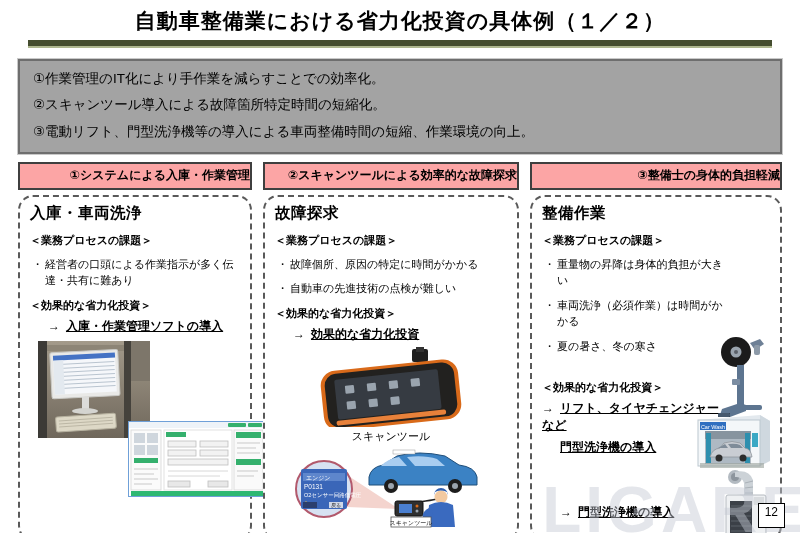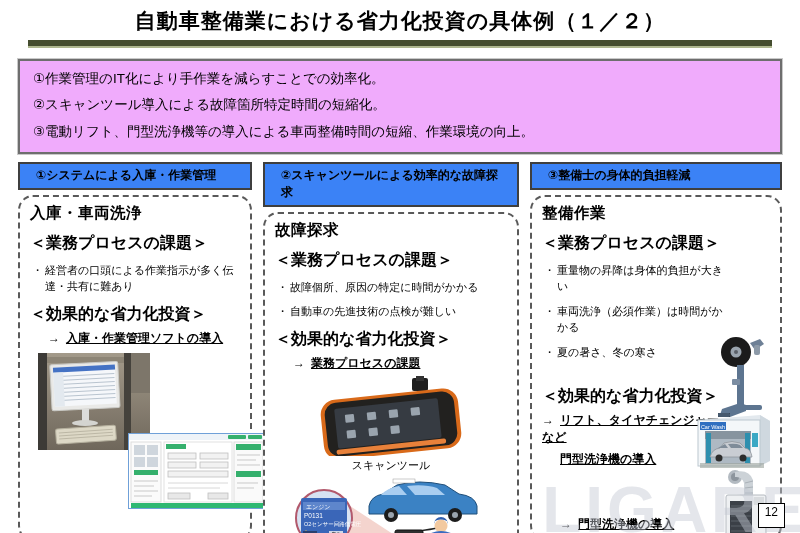--- a/index.html
+++ b/index.html
@@ -9,39 +9,39 @@
   }
   
   .title{
     margin:0;padding-top:7px;text-align:center;
     font-size:21px;font-weight:bold;letter-spacing:1px;
   }
   .title-rule{margin:5px 28px 0;height:6px;background:#454d2f;border-bottom:2px solid #aeb78f;}
   
   .summary-box{
     margin:11px 18px 0;border:2px solid #6e6e6e;box-shadow:0 0 0 1px #c9c9c9;
-    padding:5px 13px 7px;background:#f0abfc;
+    padding:5px 13px 7px;background:#a3a3a3;
   }
   .summary-line{margin:0;font-size:13.5px;line-height:1.95;}
   
   .columns{display:flex;gap:11px;margin:8px 18px 0;align-items:stretch;}
   .col{display:flex;flex-direction:column;}
   .col1{width:234px;flex:none;}
   .col2{width:256px;flex:none;}
   .col3{flex:1;}
   .col-header{
-    background:#3b82f6;border:2px solid #3f3f3f;
-    font-size:12px;font-weight:bold;text-align:left;padding:3px 16px 4px;
+    background:#fca5a5;border:2px solid #3f3f3f;
+    font-size:12px;font-weight:bold;text-align:right;padding:3px 0 4px;
   }
   .col-panel{
     margin-top:5px;border:2px dashed #595959;border-radius:15px;
     padding:6px 10px;height:330px;position:relative;background:#fff;
   }
   .panel-title{font-size:15.5px;font-weight:bold;letter-spacing:.5px;}
-  .heading{font-size:16px;font-weight:bold;margin-top:9px;}
+  .heading{font-size:11px;font-weight:bold;margin-top:9px;}
   .bullet{font-size:11px;line-height:1.5;margin-top:8px;padding-left:15px;position:relative;}
   .bullet::before{content:"・";position:absolute;left:2px;}
   .invest-line{font-size:12px;font-weight:bold;margin-top:5px;}
   .invest-line .arrow{display:inline-block;margin-right:6px;text-decoration:none;}
   .invest-line .u{text-decoration:underline;}
   .indent1{padding-left:18px;}
   
   .c1-images{position:relative;height:160px;margin-top:6px;}
   .photo{position:absolute;left:8px;top:0;width:112px;height:97px;}
   .softshot{position:absolute;left:98px;top:80px;width:138px;height:76px;}
@@ -193,21 +193,21 @@
 
     <div class="col col2">
       <div class="col-header">②スキャンツールによる効率的な故障探求</div>
       <div class="col-panel">
         <div class="panel-title">故障探求</div>
         <div class="heading">＜業務プロセスの課題＞</div>
         <div class="bullet">故障個所、原因の特定に時間がかかる</div>
         <div class="bullet">自動車の先進技術の点検が難しい</div>
         <div class="heading">＜効果的な省力化投資＞</div>
         <div class="invest-line indent1">
-          <span class="arrow">→</span><span class="u">業務プロセスの課題</span>
+          <span class="arrow">→</span><span class="u">効果的な省力化投資</span>
         </div>
 
         <div class="scan-wrap">
           <svg viewBox="0 0 150 80" width="150" height="80">
             <rect x="96" y="2" width="16" height="13" rx="2" fill="#1f1f1f"></rect>
             <rect x="100" y="0" width="8" height="5" fill="#333333"></rect>
             <g transform="rotate(-6 75 48)">
               <rect x="6" y="18" width="138" height="60" rx="15" fill="#d96a1a"></rect>
               <rect x="10" y="21" width="130" height="54" rx="12" fill="#22211f"></rect>
               <rect x="20" y="27" width="104" height="40" rx="2" fill="#363b42"></rect>

